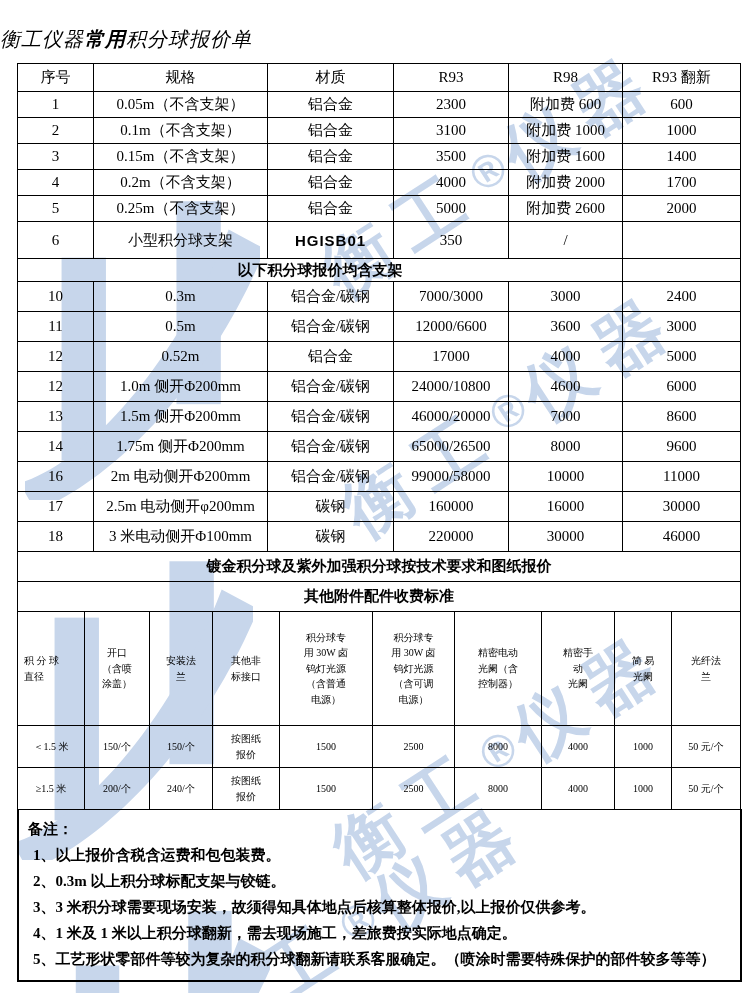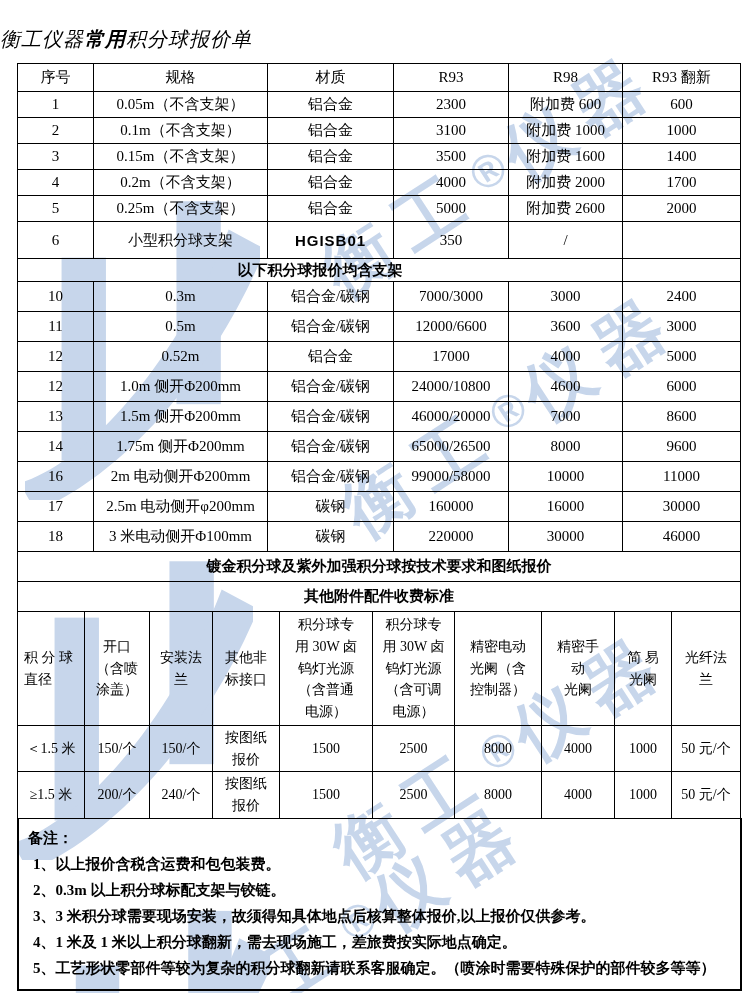--- a/index.html
+++ b/index.html
@@ -56,21 +56,21 @@
   .t1 tr{height:26px;}
   .t1 tr.hdr{height:28px;}
   .t1 tr.support-row{height:37px;font-weight:bold;}
   .t1 tr.note-row{height:23px;}
   .t1 tr.note-row td{font-weight:bold;}
   .t1 tbody.rows-b tr{height:30px;}
   .t1 .model{font-family:"Liberation Sans","DejaVu Sans",sans-serif;font-weight:bold;letter-spacing:1px;}
   .banner td{font-weight:bold;height:27px;}
 
   .t2{margin-top:-1px;}
-  .t2 td{font-size:14px;white-space:pre-line;line-height:1.55;}
+  .t2 td{font-size:10px;white-space:pre-line;line-height:1.55;}
   .t2 tr.hdr{height:114px;}
   .t2 .diam{text-align:left;padding-left:6px;font-family:Liberation Serif, serif;}
   .t2 tbody tr{height:42px;}
 
   .notes{
     margin-left:17px;width:703px;
     border:2px solid #000;border-top:1px solid #000;
     margin-top:-1px;
     padding:6px 9px 8px 9px;
     font-weight:bold;font-size:15px;

